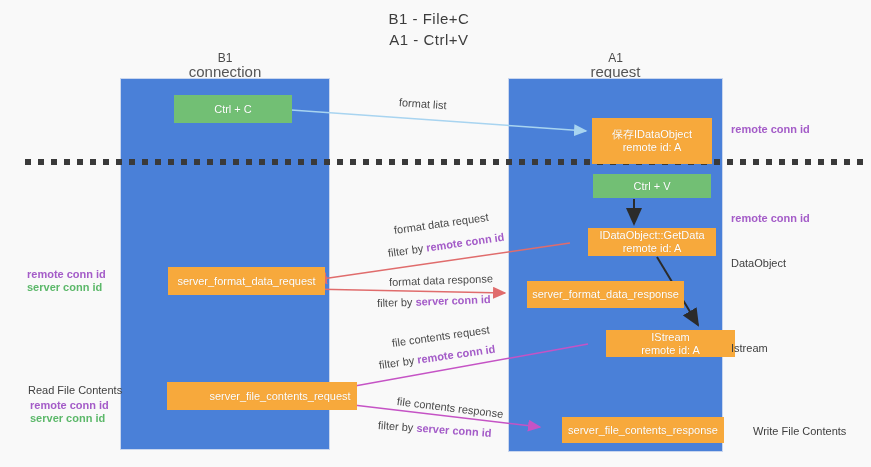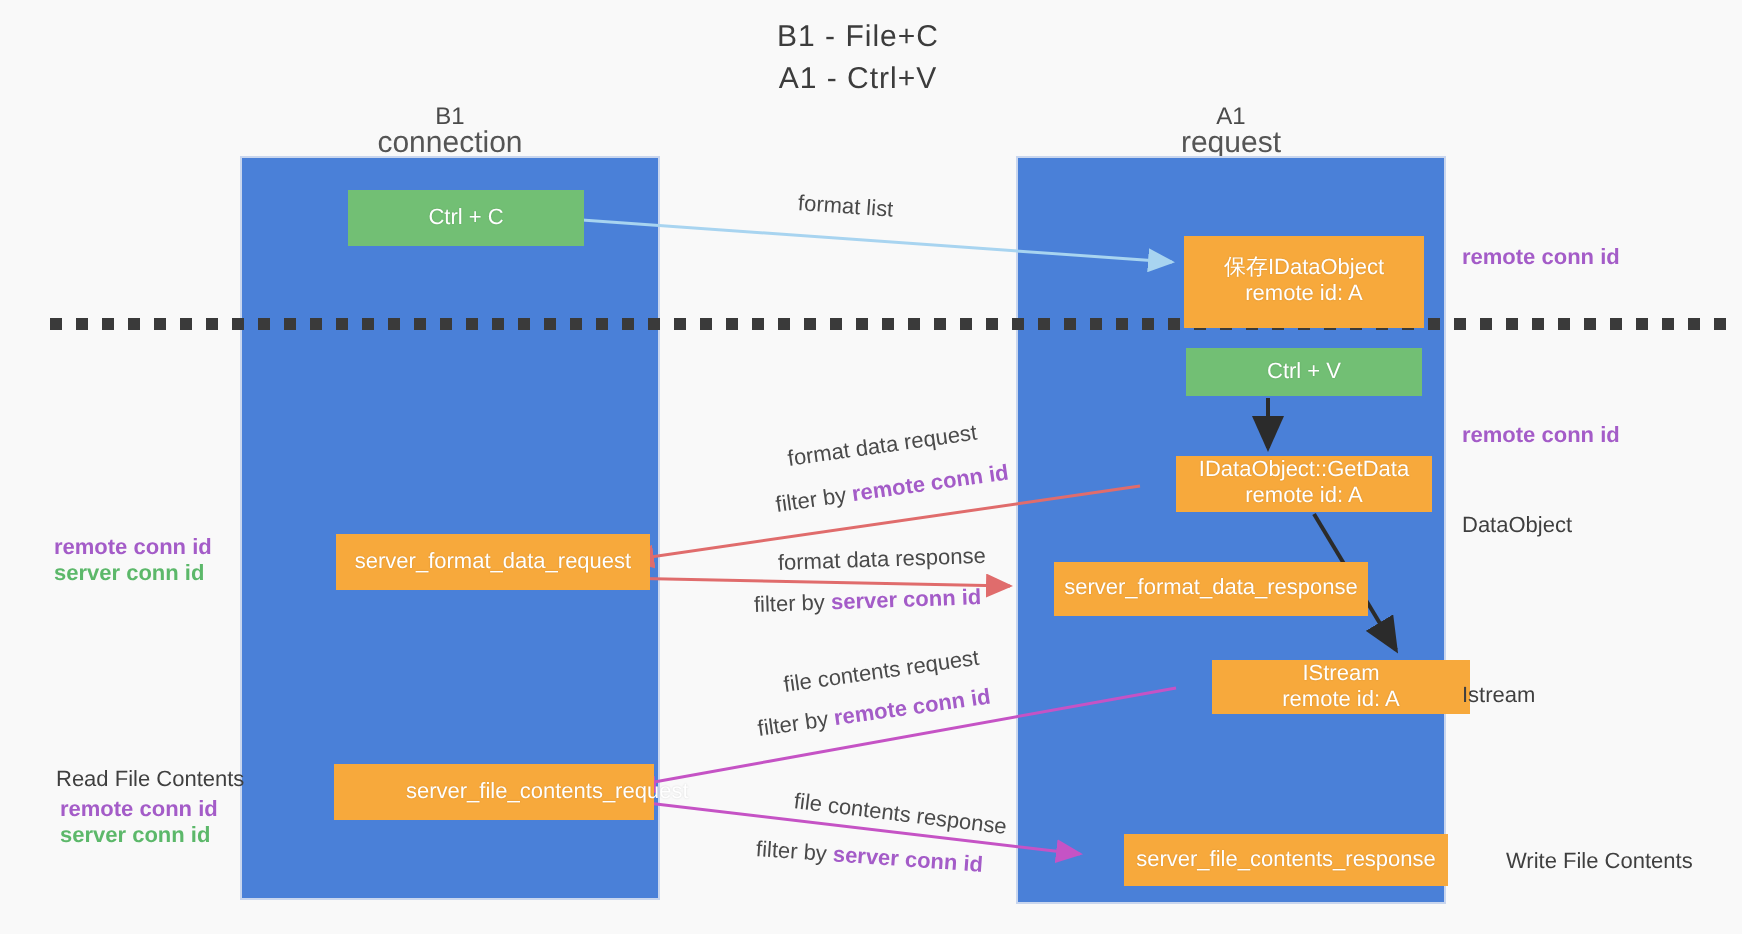--- a/index.html
+++ b/index.html
@@ -58,21 +58,21 @@
   }
   .box.green { background: #72bf74; }
   .box.orange { background: #f7a93c; }
   #box-ctrl-c  { left: 157px; top: 95px;  width: 118px; height: 28px; }
   #box-save    { left: 575px; top: 118px; width: 120px; height: 46px; }
   #box-ctrl-v  { left: 576px; top: 174px; width: 118px; height: 24px; }
   #box-getdata { left: 571px; top: 228px; width: 128px; height: 28px; }
   #box-fmt-req { left: 151px; top: 267px; width: 157px; height: 28px; }
   #box-fmt-res { left: 510px; top: 281px; width: 157px; height: 27px; }
   #box-istream { left: 589px; top: 330px; width: 129px; height: 27px; }
-  #box-file-req{ left: 150px; top: 382px; width: 160px; height: 28px; padding-left: 36px; }
+  #box-file-req{ left: 150px; top: 382px; width: 190px; height: 28px; padding-left: 36px; }
   #box-file-res{ left: 545px; top: 417px; width: 162px; height: 26px; }
   .side-label {
     position: absolute;
     z-index: 6;
     font-size: 11px;
     line-height: 13px;
     color: #3f3f3f;
     white-space: nowrap;
   }
   .purple { color: #a45cc8; font-weight: bold; }

